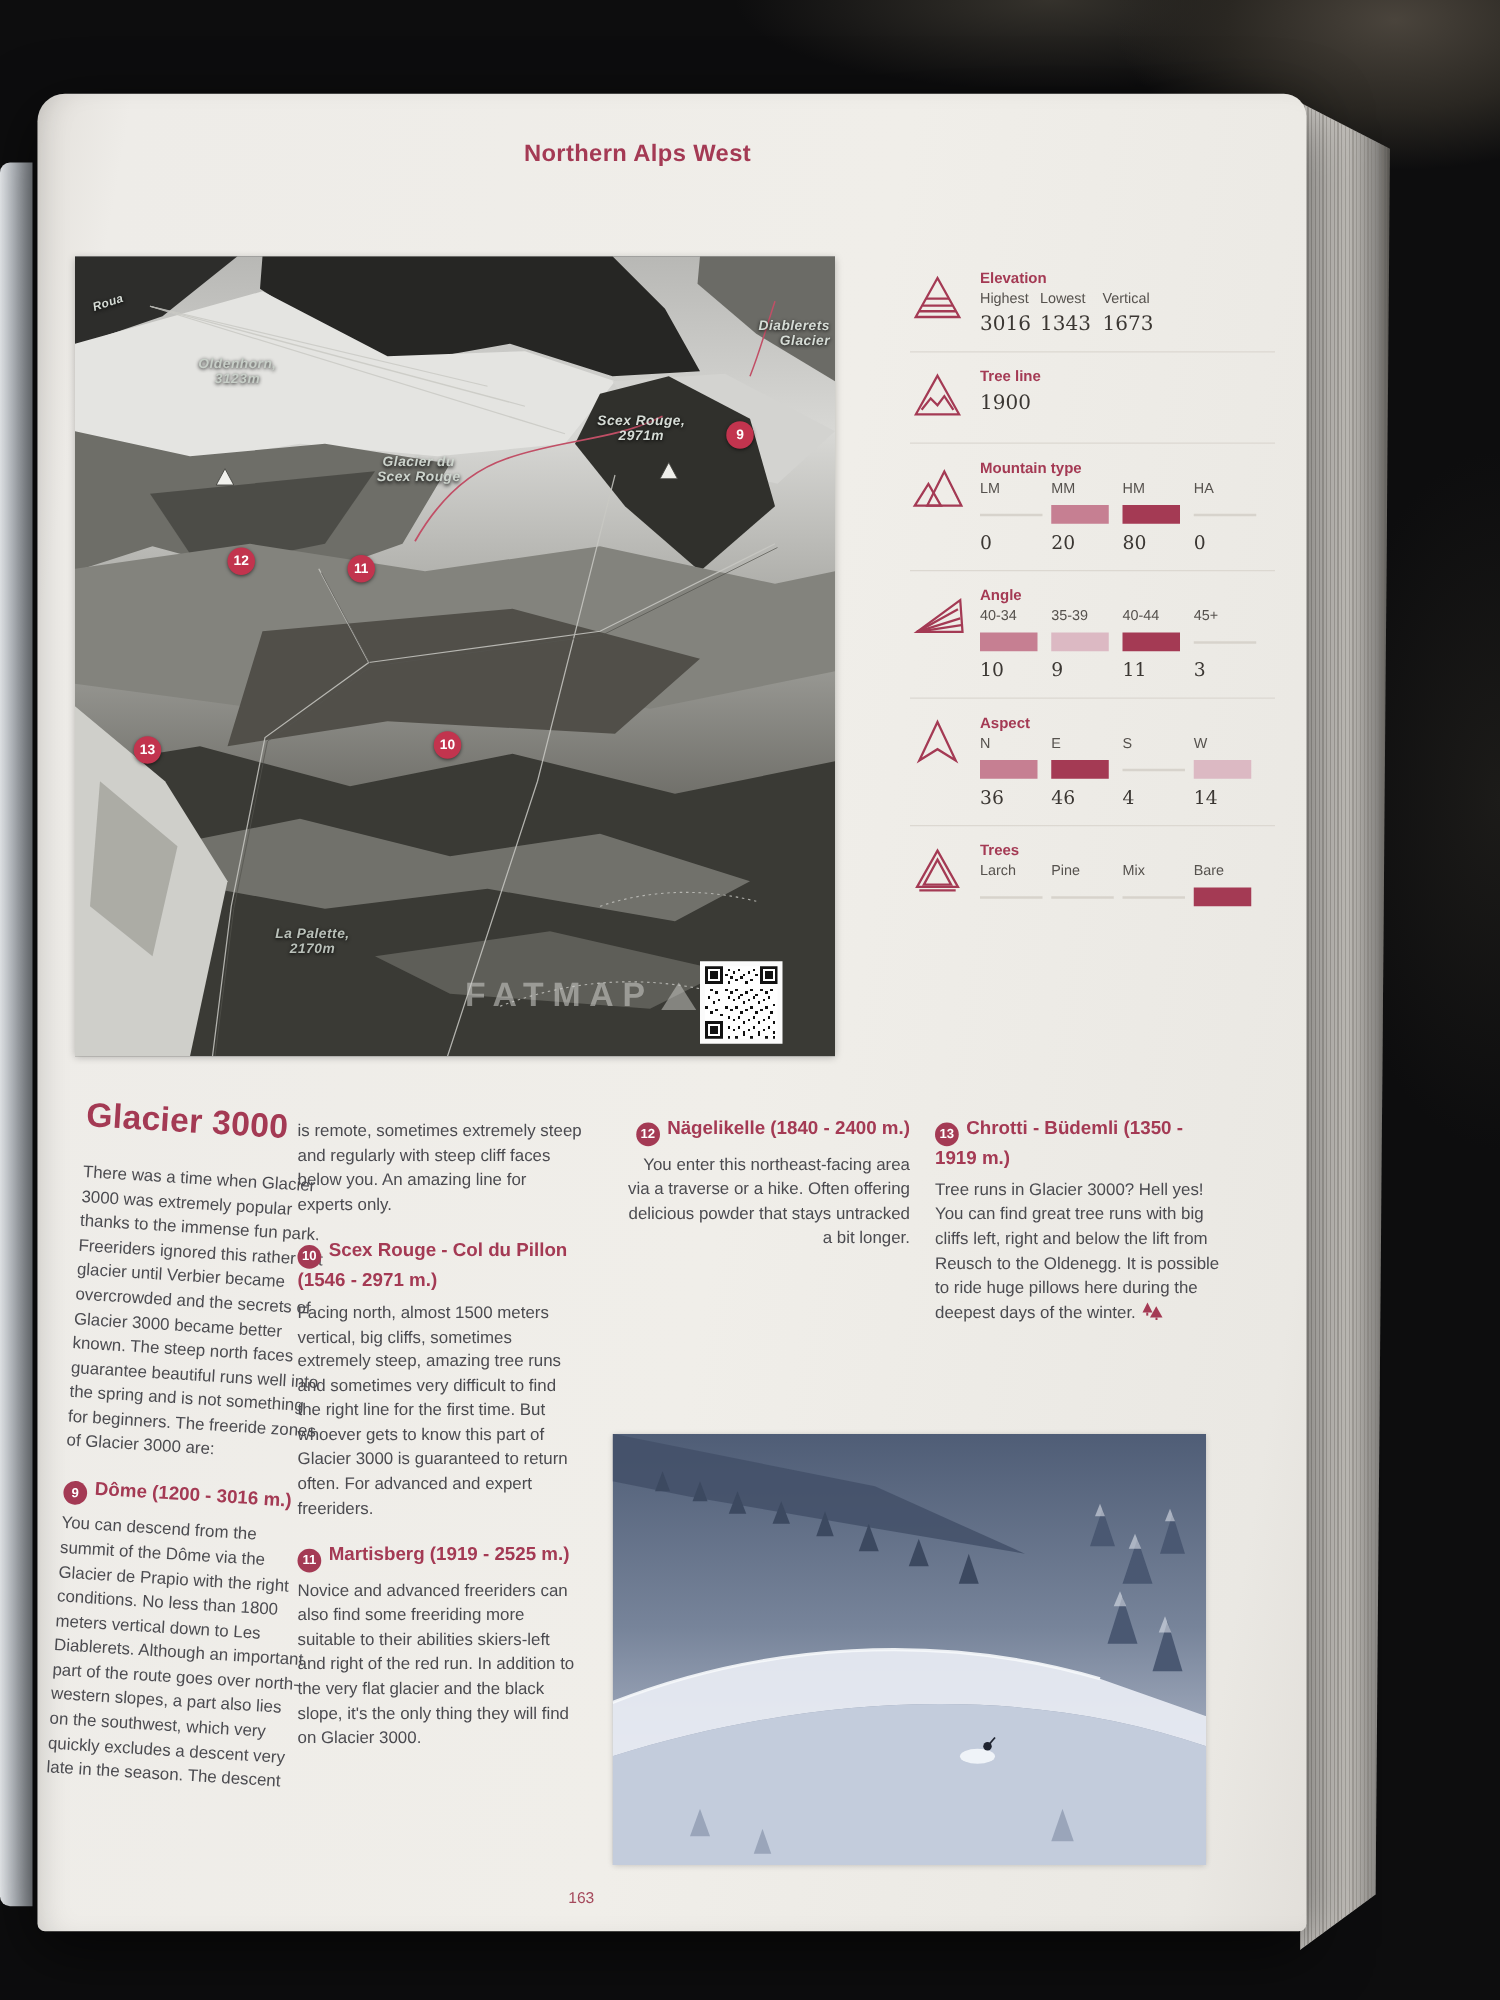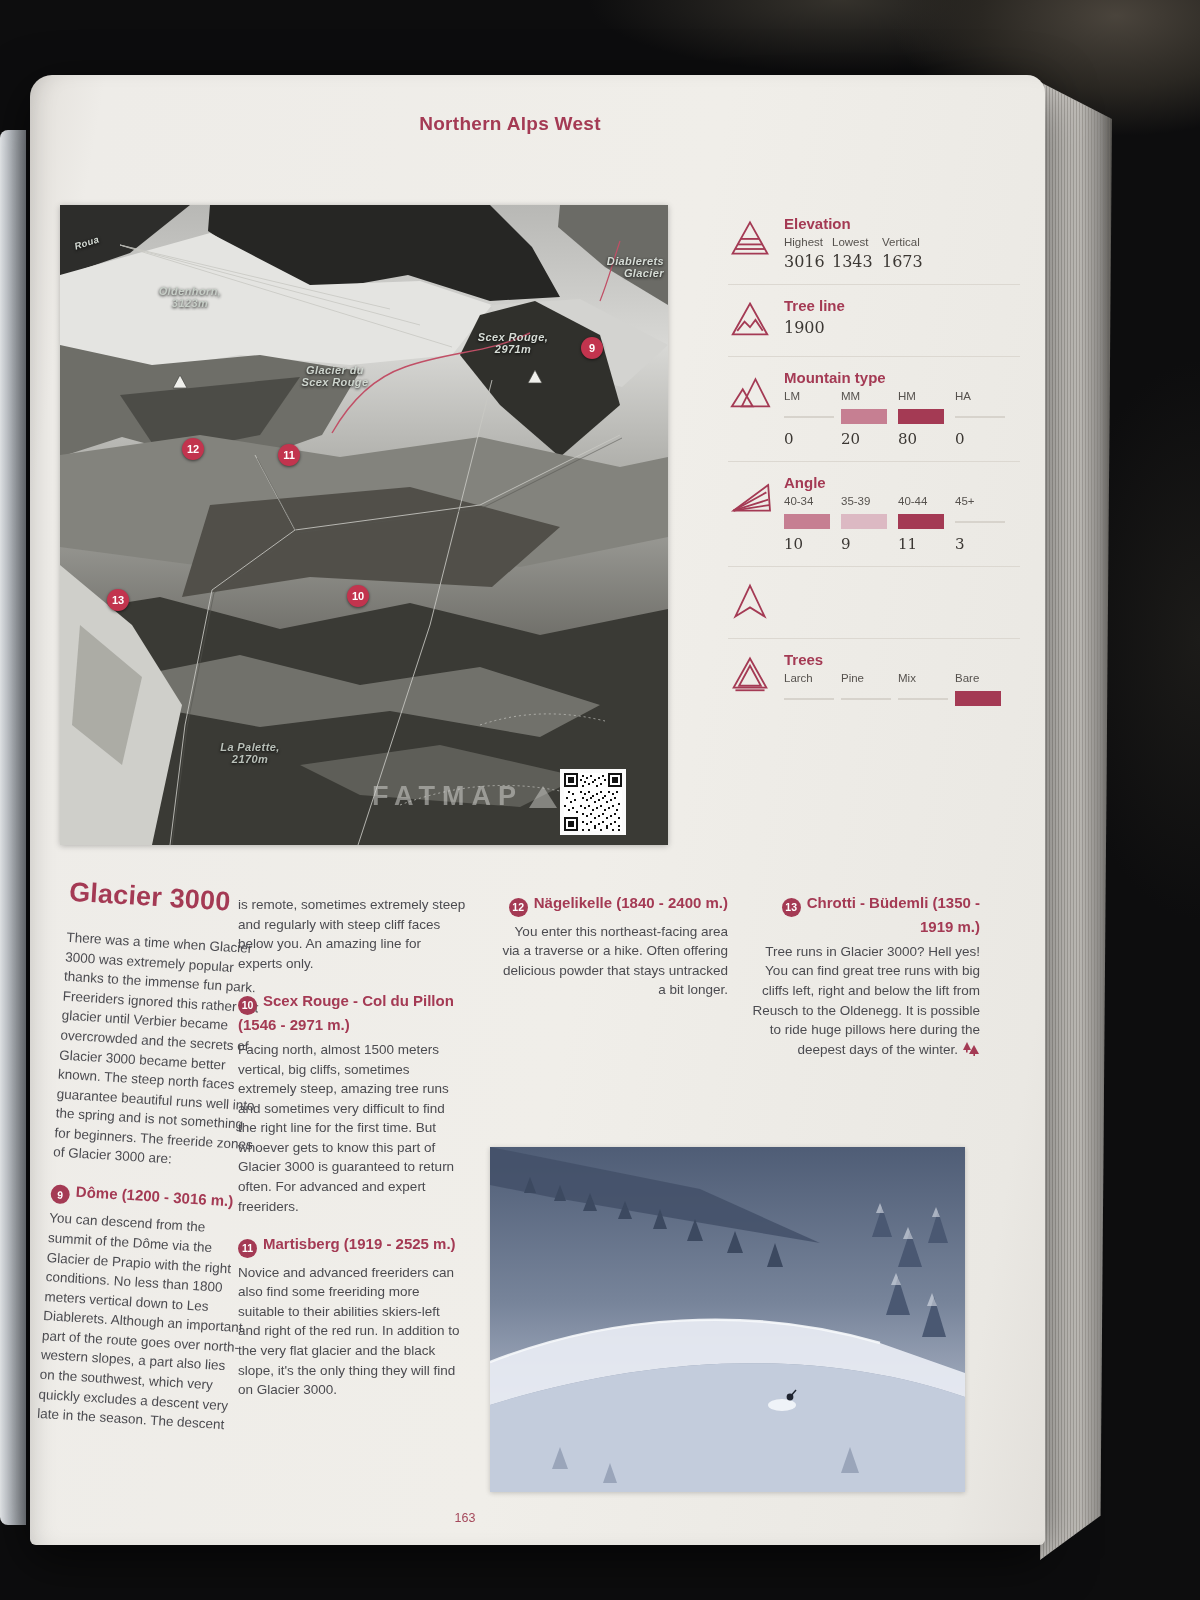--- a/index.html
+++ b/index.html
@@ -60,21 +60,21 @@
   }
   .fatmap .logo{width:0;height:0;border-left:14px solid transparent;border-right:14px solid transparent;
     border-bottom:22px solid rgba(205,205,202,.5);}
   .qr{position:absolute;left:500px;top:564px;width:66px;height:66px;background:#fbfbfb;padding:4px;box-sizing:border-box;}
   
   .stats{position:absolute;left:698px;top:128px;width:292px;}
   .sec{display:flex;gap:8px;padding:12px 0 13px;}
   .sec + .sec{border-top:1px solid #dcd8d1;}
   .sec .ic{flex:0 0 48px;padding-top:2px;}
   .sec .ct{flex:1;}
-  .stat-title{font-size:15px;font-weight:bold;color:#a43a54;margin-bottom:4px;}
+  .stat-title{font-size:12px;font-weight:bold;color:#a43a54;margin-bottom:4px;}
   .grid3{display:grid;grid-template-columns:46px 48px 70px;column-gap:2px;}
   .grid4{display:grid;grid-template-columns:57px 57px 57px 57px;}
   .lbl{font-size:11.5px;color:#56524e;}
   .val{font-family:"DejaVu Serif",serif;font-size:16px;color:#3b3733;margin-top:4px;}
   .bar{width:46px;height:15px;margin-top:7px;background:transparent;}
   .bar-dark{background:#a43a54;}
   .bar-medium{background:#c67f92;}
   .bar-light{background:#dcb9c3;}
   .bar-zero{height:2px;margin-top:14px;width:50px;background:#d7d3cc;}
   .valrow .v{font-family:"DejaVu Serif",serif;font-size:15px;color:#3b3733;margin-top:6px;}
@@ -311,20 +311,41 @@
         </div>
       </div>
     </div>
 
     <div class="sec">
       <div class="ic">
         <svg width="44" height="40" viewBox="0 0 48 44" fill="none" stroke="#a43a54" stroke-width="2">
           <path d="M24 5 L40 39 L24 29 L8 39 Z"></path>
         </svg>
       </div>
+      <div class="ct">
+        <div class="stat-title">Aspect</div>
+        <div class="grid4">
+          <span class="lbl">N</span>
+          <span class="lbl">E</span>
+          <span class="lbl">S</span>
+          <span class="lbl">W</span>
+        </div>
+        <div class="grid4">
+          <div class="bar bar-medium"></div>
+          <div class="bar bar-dark"></div>
+          <div class="bar bar-zero"></div>
+          <div class="bar bar-light"></div>
+        </div>
+        <div class="grid4 valrow">
+          <span class="v">36</span>
+          <span class="v">46</span>
+          <span class="v">4</span>
+          <span class="v">14</span>
+        </div>
+      </div>
     </div>
 
     <div class="sec">
       <div class="ic">
         <svg width="44" height="40" viewBox="0 0 48 44" fill="none" stroke="#a43a54" stroke-width="2">
           <path d="M24 6 L42 38 L6 38 Z"></path>
             <path d="M24 14 L36 36 L12 36 Z"></path>
             <path d="M8 41 L40 41"></path>
         </svg>
       </div>
@@ -380,21 +401,21 @@
     <div class="route" style="margin-top:0;text-align:right;">
       <div class="route-head">
         <span class="badge">12</span><span>Nägelikelle</span>
         <span>(1840 - 2400 m.)</span>
       </div>
       <p>You enter this northeast-facing area via a traverse or a hike. Often offering delicious powder that stays untracked a bit longer.</p>
     </div>
   </div>
 
   <div class="col" style="left:718px;top:818px;width:232px;">
-    <div class="route" style="margin-top:0;text-align:right;">
+    <div class="route" style="margin-top:0;">
       <div class="route-head">
         <span class="badge">13</span><span>Chrotti - Büdemli</span>
         <span>(1350 - 1919 m.)</span>
       </div>
       <p><span>Tree runs in Glacier 3000? Hell yes! You can find great tree runs with big cliffs left, right and below the lift from Reusch to the Oldenegg. It is possible to ride huge pillows here during the deepest days of the winter.</span><span class="endicon"><svg width="18" height="15" viewBox="0 0 18 15">
               <path d="M5 1 L9 9 H1 Z" fill="#a43a54"></path>
               <path d="M12 4 L17 13 H7 Z" fill="#a43a54"></path>
               <rect x="4" y="9" width="1.6" height="2.5" fill="#a43a54"></rect>
               <rect x="11.4" y="13" width="1.6" height="2" fill="#a43a54"></rect>
             </svg></span></p>

